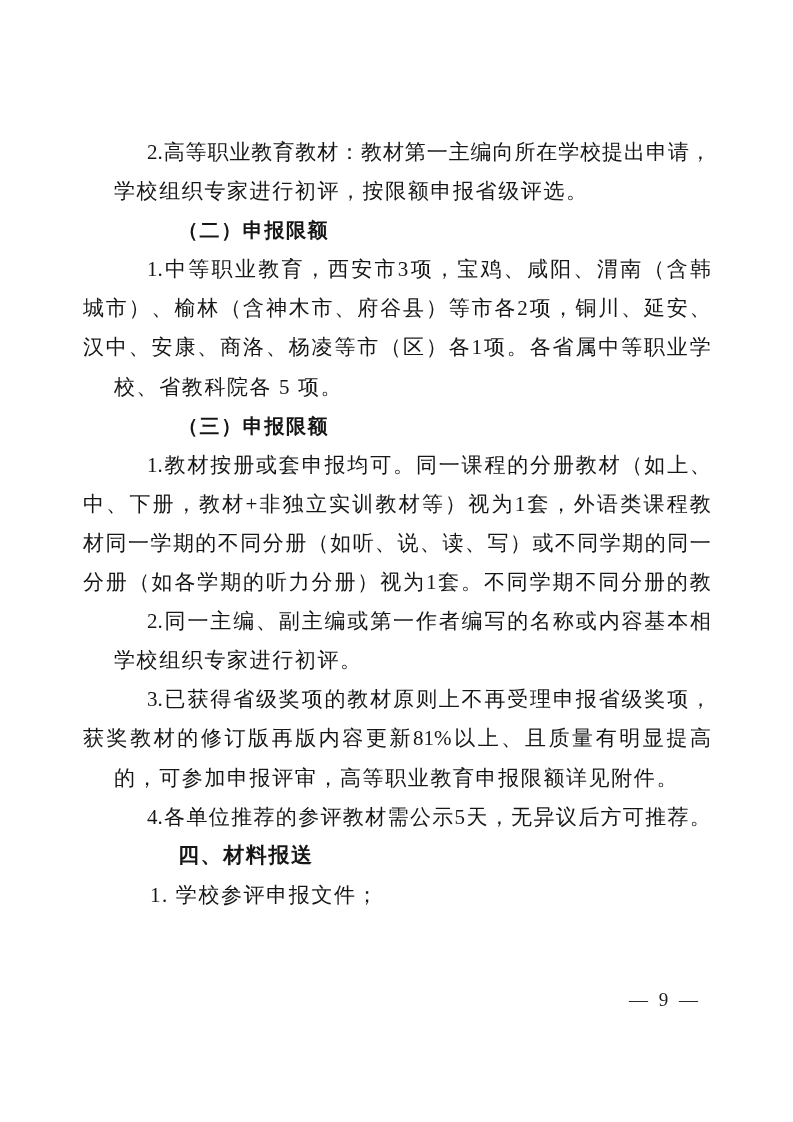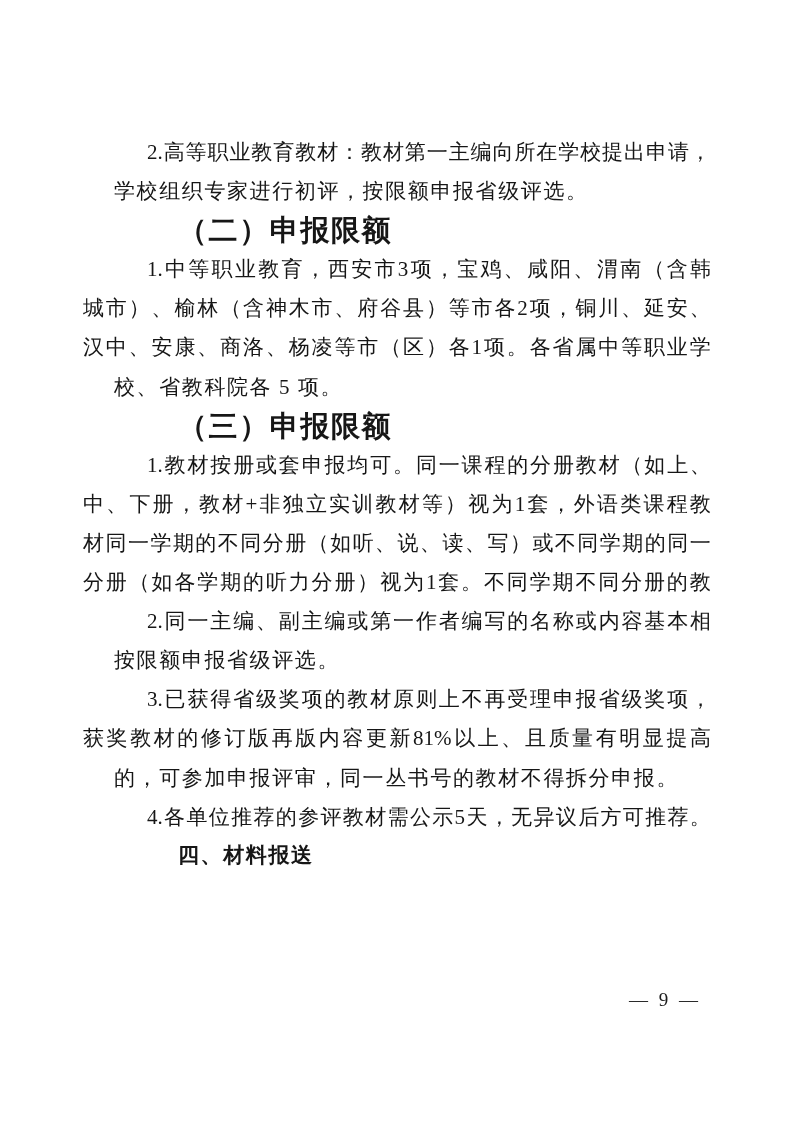--- a/index.html
+++ b/index.html
@@ -34,21 +34,21 @@
     display: flex;
     justify-content: space-between;
     white-space: normal;
   }
   .line:not(.full) { letter-spacing: 1.6px; margin-left: 31px; }
   .indent2 { padding-left: 64px; }
   .indent1 { padding-left: 36px; }
   .kai {
     font-weight: bold;
     letter-spacing: 2.5px;
-    font-size: 29px;
+    font-size: 20px;
   }
   .hei {
     font-weight: bold;
     font-family: Liberation Mono, monospace;
     letter-spacing: 2.5px;
     font-size: 21px;
   }
   .page-number {
     position: absolute;
     top: 986px;
@@ -320,21 +320,21 @@
         <span>的</span>
         <span>名</span>
         <span>称</span>
         <span>或</span>
         <span>内</span>
         <span>容</span>
         <span>基</span>
         <span>本</span>
         <span>相</span>
       </div>
-      <div class="line indent0">按限额申报省级评选。</div>
+      <div class="line indent0">学校组织专家进行初评。</div>
       <div class="line indent2 full">
         <span>3.</span>
         <span>已</span>
         <span>获</span>
         <span>得</span>
         <span>省</span>
         <span>级</span>
         <span>奖</span>
         <span>项</span>
         <span>的</span>
@@ -376,21 +376,21 @@
         <span>、</span>
         <span>且</span>
         <span>质</span>
         <span>量</span>
         <span>有</span>
         <span>明</span>
         <span>显</span>
         <span>提</span>
         <span>高</span>
       </div>
-      <div class="line indent0">的，可参加申报评审，同一丛书号的教材不得拆分申报。</div>
+      <div class="line indent0">的，可参加申报评审，高等职业教育申报限额详见附件。</div>
       <div class="line indent2 full">
         <span>4.</span>
         <span>各</span>
         <span>单</span>
         <span>位</span>
         <span>推</span>
         <span>荐</span>
         <span>的</span>
         <span>参</span>
         <span>评</span>
@@ -406,15 +406,16 @@
         <span>异</span>
         <span>议</span>
         <span>后</span>
         <span>方</span>
         <span>可</span>
         <span>推</span>
         <span>荐</span>
         <span>。</span>
       </div>
       <div class="line indent2 hei">四、材料报送</div>
+      <div class="line indent1">1. 学校参评申报文件；</div>
     </div>
   <div class="page-number">— 9 —</div>
 </div>
 
 </body></html>

